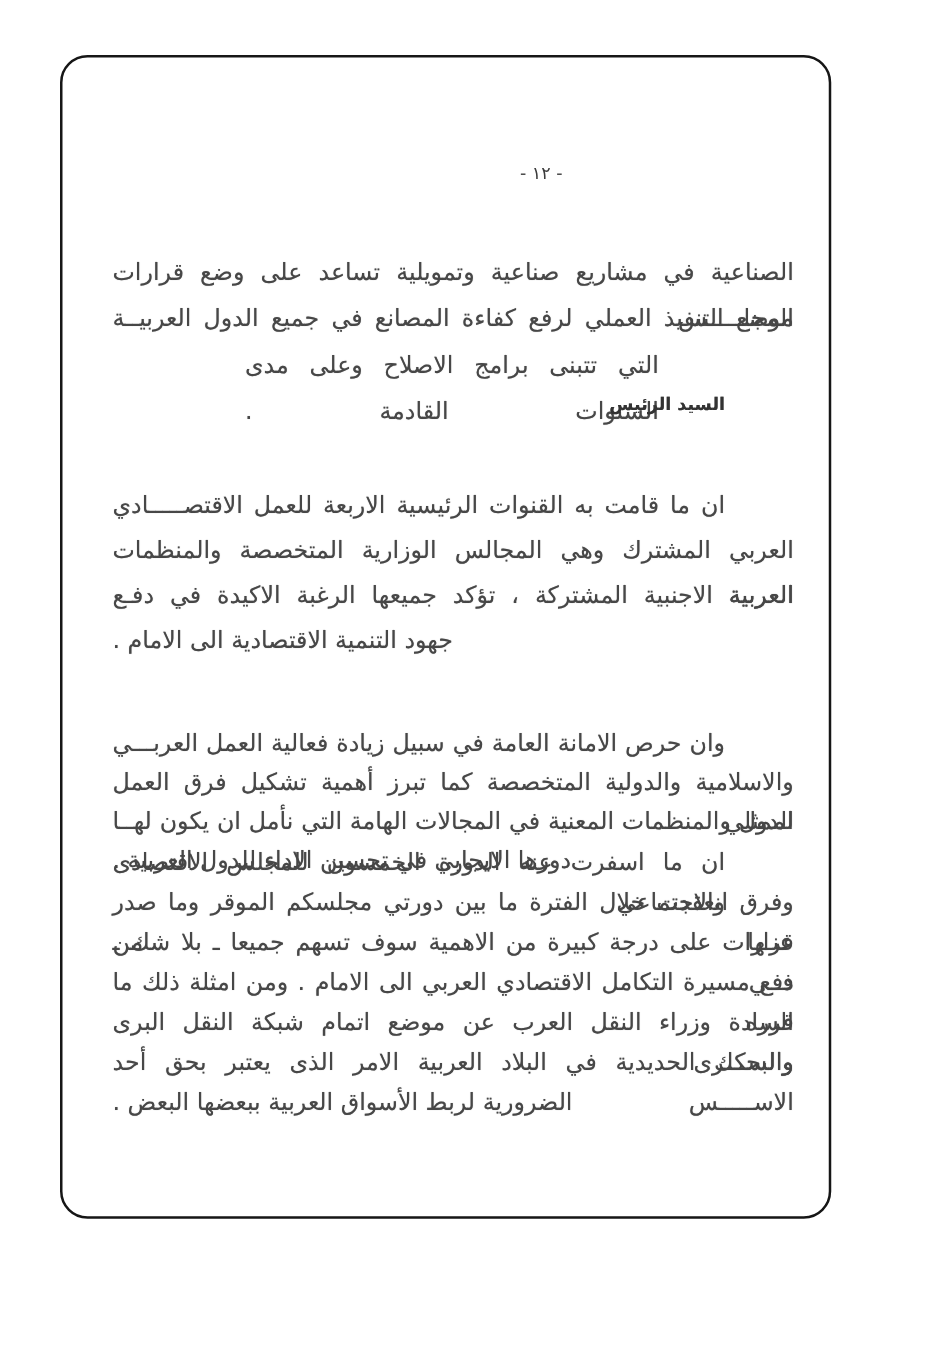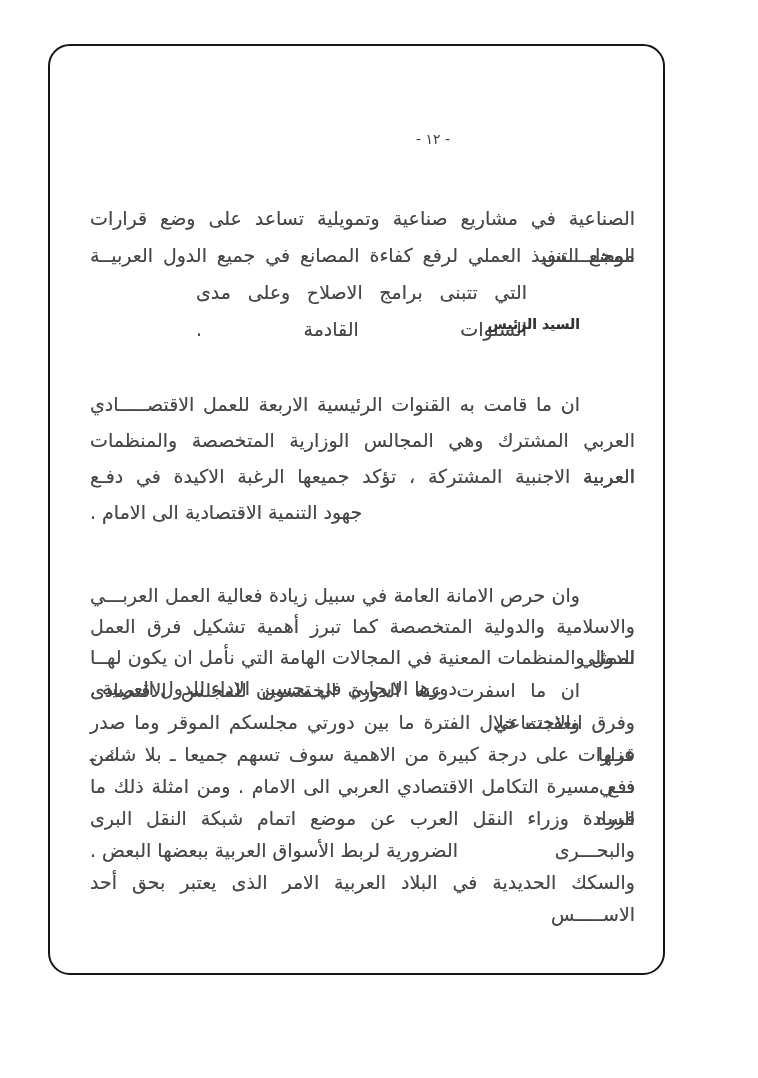--- a/index.html
+++ b/index.html
@@ -68,15 +68,15 @@
   <div class="line">الدول والمنظمات المعنية في المجالات الهامة التي نأمل ان يكون لهــا</div>
   <div class="line lastline-left">دورها الايجابي في تحسين الاداء للدول العربية .</div>
 </div>
 
 <div class="para" id="p4">
   <div class="line indent">ان ما اسفرت عنه الدورة الخمسون للمجلس الاقتصادى والاجتماعي</div>
   <div class="line">وفرق انعقدت خلال الفترة ما بين دورتي مجلسكم الموقر وما صدر عنـها من</div>
   <div class="line">قرارات على درجة كبيرة من الاهمية سوف تسهم جميعا ـ بلا شك ـ فــي</div>
   <div class="line">دفع مسيرة التكامل الاقتصادي العربي الى الامام . ومن امثلة ذلك ما قرره</div>
   <div class="line">السادة وزراء النقل العرب عن موضع اتمام شبكة النقل البرى والبحـــرى</div>
+  <div class="line">والسكك الحديدية في البلاد العربية الامر الذى يعتبر بحق أحد الاســـــس</div>
   <div class="line lastline-left">الضرورية لربط الأسواق العربية ببعضها البعض .</div>
-  <div class="line">والسكك الحديدية في البلاد العربية الامر الذى يعتبر بحق أحد الاســـــس</div>
 </div>
 
 </body></html>

